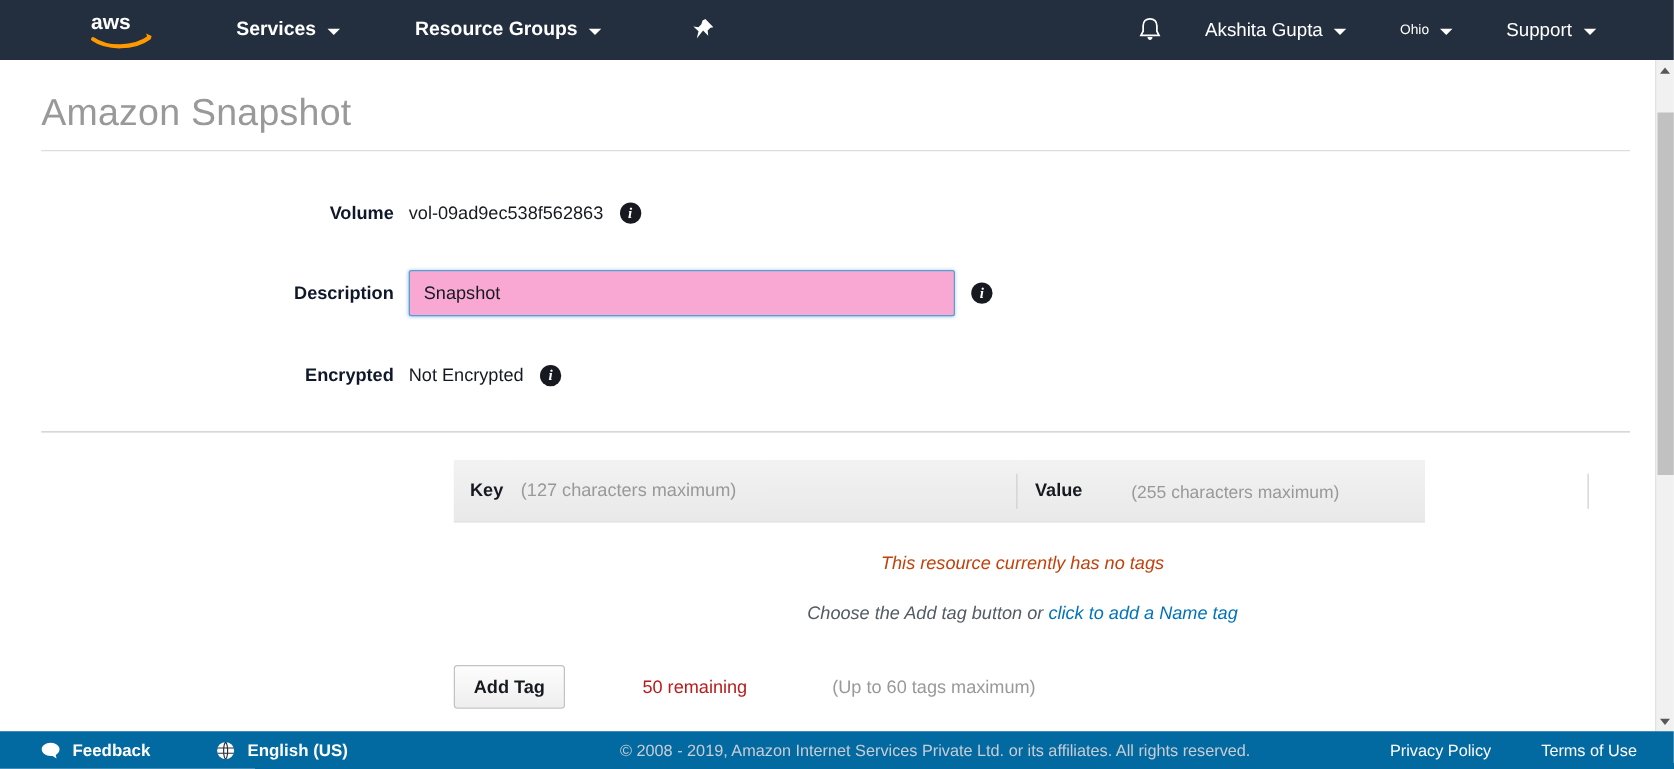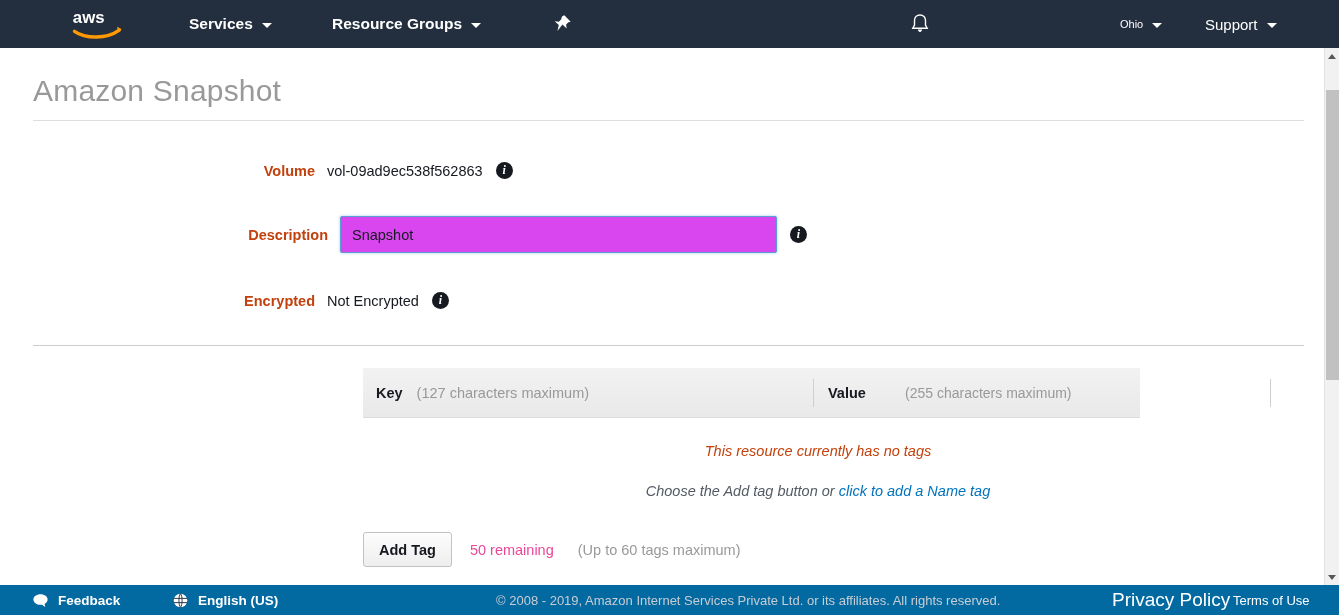--- a/index.html
+++ b/index.html
@@ -74,28 +74,28 @@
     position: absolute;
     display: flex;
     align-items: center;
   }
   .form-label {
     width: 327px;
     text-align: right;
     padding-right: 12px;
     font-size: 14.5px;
     font-weight: bold;
-    color: #c2410c;
+    color: #0f172a;
   }
   .form-value {
     font-size: 14.5px;
     color: #16191f;
   }
   .row-volume { left: 0; top: 114px; }
-  .row-desc   { left: 0; top: 168px; padding-left: 13px; }
+  .row-desc   { left: 0; top: 168px; }
   .row-enc    { left: 0; top: 244px; }
 
   .info-icon {
     display: inline-block;
     width: 17px; height: 17px;
     border-radius: 50%;
     background: #16191f;
     color: #ffffff;
     font-size: 12px;
     font-weight: bold;
@@ -112,21 +112,21 @@
   .desc-input {
     width: 437px; height: 37px;
     border: 1px solid #5a9fd4;
     border-radius: 2px;
     padding: 0 11px;
     font-size: 14.5px;
     font-family: "Liberation Sans", sans-serif;
     color: #16191f;
     outline: none;
     box-shadow: 0 0 3px rgba(90,159,212,0.55);
-    background: #d946ef;
+    background: #f9a8d4;
   }
 
   .section-rule {
     position: absolute;
     left: 33px; top: 297px;
     width: 1271px; height: 1px;
     background: #cccccc;
   }
 
   
@@ -184,38 +184,38 @@
   }
   .name-tag-link {
     color: #0073bb;
     cursor: pointer;
     font-style: italic;
   }
 
   .addtag-row {
     position: absolute;
     left: 363px; top: 484px;
-    display: flex; align-items: center;
+    display: flex; align-items: center; gap: 44px;
   }
   .add-tag-btn {
     height: 35px;
     padding: 0 15px;
     background: linear-gradient(to bottom, #fdfdfd 0%, #eeeeee 100%);
     border: 1px solid #c2c2c2;
     border-radius: 3px;
     font-size: 14.5px;
     font-weight: bold;
     font-family: "Liberation Sans", sans-serif;
     color: #16191f;
     cursor: pointer;
   }
   .remaining {
     margin-left: 18px;
     font-size: 14.5px;
-    color: #ec4899;
+    color: #b91c1c;
   }
   .max-hint {
     margin-left: 24px;
     font-size: 14.5px;
     color: #999999;
   }
 
   
   .scrollbar {
     position: absolute;
@@ -266,21 +266,21 @@
     position: absolute; left: 172px;
     display: flex; align-items: center; cursor: pointer;
     font-weight: bold;
   }
   .foot-copy {
     position: absolute; left: 496px;
     color: #c8cdd4;
     font-weight: normal;
     font-size: 13px;
   }
-  .foot-privacy { position: absolute; left: 1112px; cursor: pointer; font-size: 19px; }
+  .foot-privacy { position: absolute; left: 1112px; cursor: pointer; font-size: 13px; }
   .foot-terms   { position: absolute; left: 1233px; cursor: pointer; font-size: 13px; }
   .foot-ico { margin-right: 9px; display: inline-flex; }
 </style>
 </head>
 <body>
 
 <div class="navbar">
 
   <div class="aws-logo">
     <svg viewBox="0 0 100 62" width="56" height="36" aria-hidden="true">
@@ -306,20 +306,24 @@
     </svg>
   </div>
 
   <div class="bell-icon">
     <svg viewBox="0 0 24 24" width="24" height="24" aria-hidden="true">
       <path d="M12 3 C8.7 3 6.5 5.3 6.5 8.5 L6.5 13 L4.8 16.2 L19.2 16.2 L17.5 13 L17.5 8.5 C17.5 5.3 15.3 3 12 3 Z" fill="none" stroke="#ffffff" stroke-width="1.4"></path>
       <path d="M10 17.6 C10 19 10.9 19.9 12 19.9 C13.1 19.9 14 19 14 17.6 Z" fill="#ffffff"></path>
     </svg>
   </div>
 
+  <div class="nav-item nav-user">
+    <span>Akshita Gupta</span>
+    <span class="caret"></span>
+  </div>
 
   <div class="nav-item nav-region">
     <span>Ohio</span>
     <span class="caret"></span>
   </div>
 
   <div class="nav-item nav-support">
     <span>Support</span>
     <span class="caret"></span>
   </div>

